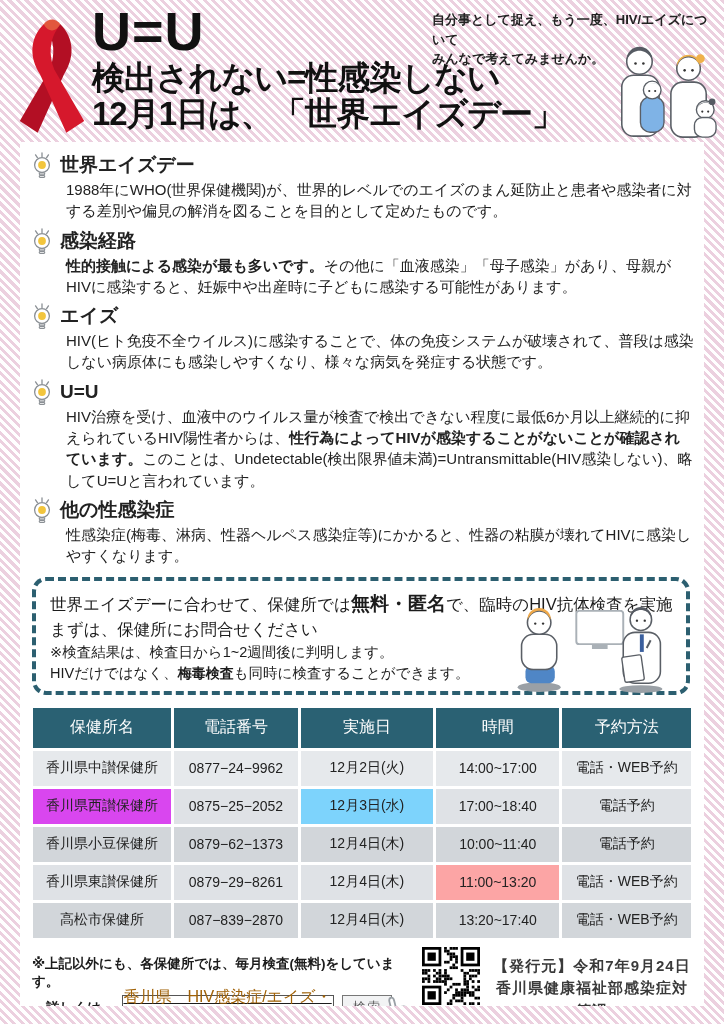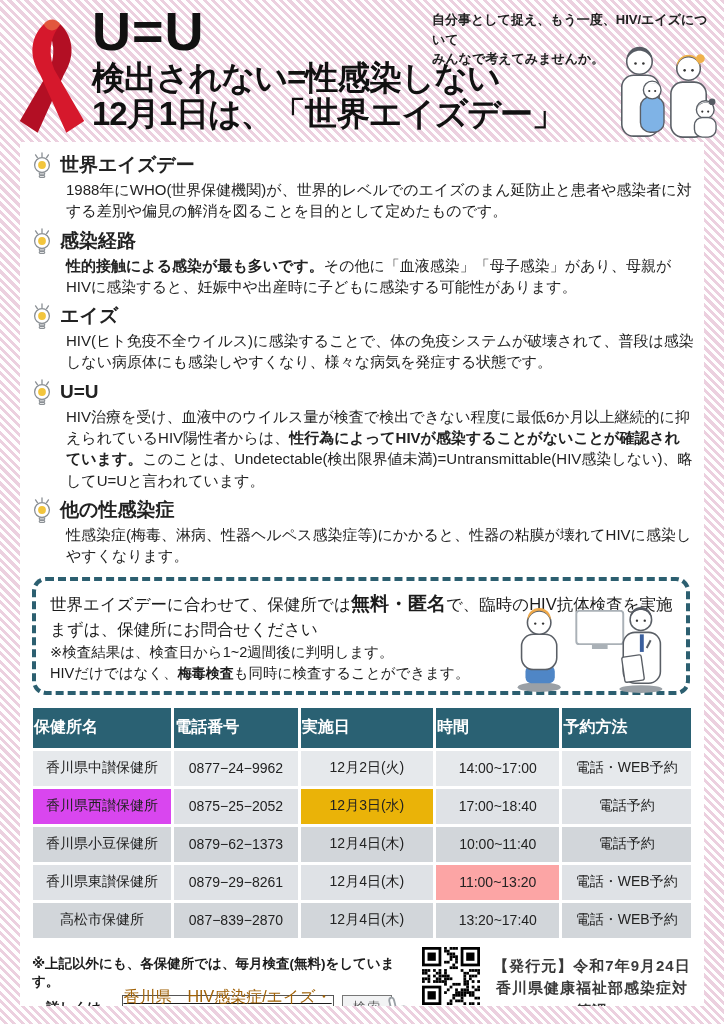--- a/index.html
+++ b/index.html
@@ -36,22 +36,22 @@
   .tb-line1{font-size:16.5px;}
   .tb-line1 .seg-bold{font-size:19px;}
   .tb-line2{font-size:16.5px;}
   .tb-note{font-size:14.5px;margin-left:8px;}
   .tb-note2{font-size:14.5px;margin-left:22px;}
   .tb-note2 .seg-bold{font-size:14px;}
   .consult{position:absolute;right:8px;bottom:-2px;width:176px;height:88px;}
   
   .hc-table{border-collapse:separate;border-spacing:3px;margin:2px auto 0 auto;background:#fff;}
   .hc-table th{
-    background:#2a6173;color:#fff;font-size:16px;font-weight:700;
-    height:38px;text-align:left;vertical-align:middle;
+    background:#2a6173;color:#fff;font-size:16px;font-weight:400;
+    height:38px;text-align:center;vertical-align:middle;
   }
   .hc-table td{font-size:14px;height:33px;text-align:center;vertical-align:middle;color:#222;}
   .col0{width:138px;} .col1{width:122px;} .col2{width:132px;} .col3{width:122px;} .col4{width:128px;}
   
   .footer{display:flex;align-items:flex-start;gap:10px;margin:6px 0 0 2px;}
   .footer-left{width:380px;}
   .footer-note{font-size:13.5px;font-weight:600;margin:8px 0 4px 0;}
   .search-row{display:flex;align-items:center;gap:8px;margin-left:14px;text-decoration:underline;}
   .search-label{font-size:13.5px;font-weight:600;}
   .search-box{
@@ -253,21 +253,21 @@
           <tr>
             <td style="background: rgb(230, 233, 236);">香川県中讃保健所</td>
             <td style="background: rgb(230, 233, 236);">0877−24−9962</td>
             <td style="background: rgb(230, 233, 236);">12月2日(火)</td>
             <td style="background: rgb(230, 233, 236);">14:00~17:00</td>
             <td style="background: rgb(230, 233, 236);">電話・WEB予約</td>
           </tr>
           <tr>
             <td style="background: #d946ef;">香川県西讃保健所</td>
             <td style="background: rgb(223, 226, 230);">0875−25−2052</td>
-            <td style="background: #eab308;">12月3日(水)</td>
+            <td style="background: #7dd3fc;">12月3日(水)</td>
             <td style="background: rgb(223, 226, 230); margin-top: 44px;">17:00~18:40</td>
             <td style="background: rgb(223, 226, 230);">電話予約</td>
           </tr>
           <tr>
             <td style="background: rgb(210, 214, 218);">香川県小豆保健所</td>
             <td style="background: rgb(210, 214, 218);">0879−62−1373</td>
             <td style="background: rgb(210, 214, 218);">12月4日(木)</td>
             <td style="background: rgb(210, 214, 218);">10:00~11:40</td>
             <td style="background: rgb(210, 214, 218);">電話予約</td>
           </tr>

